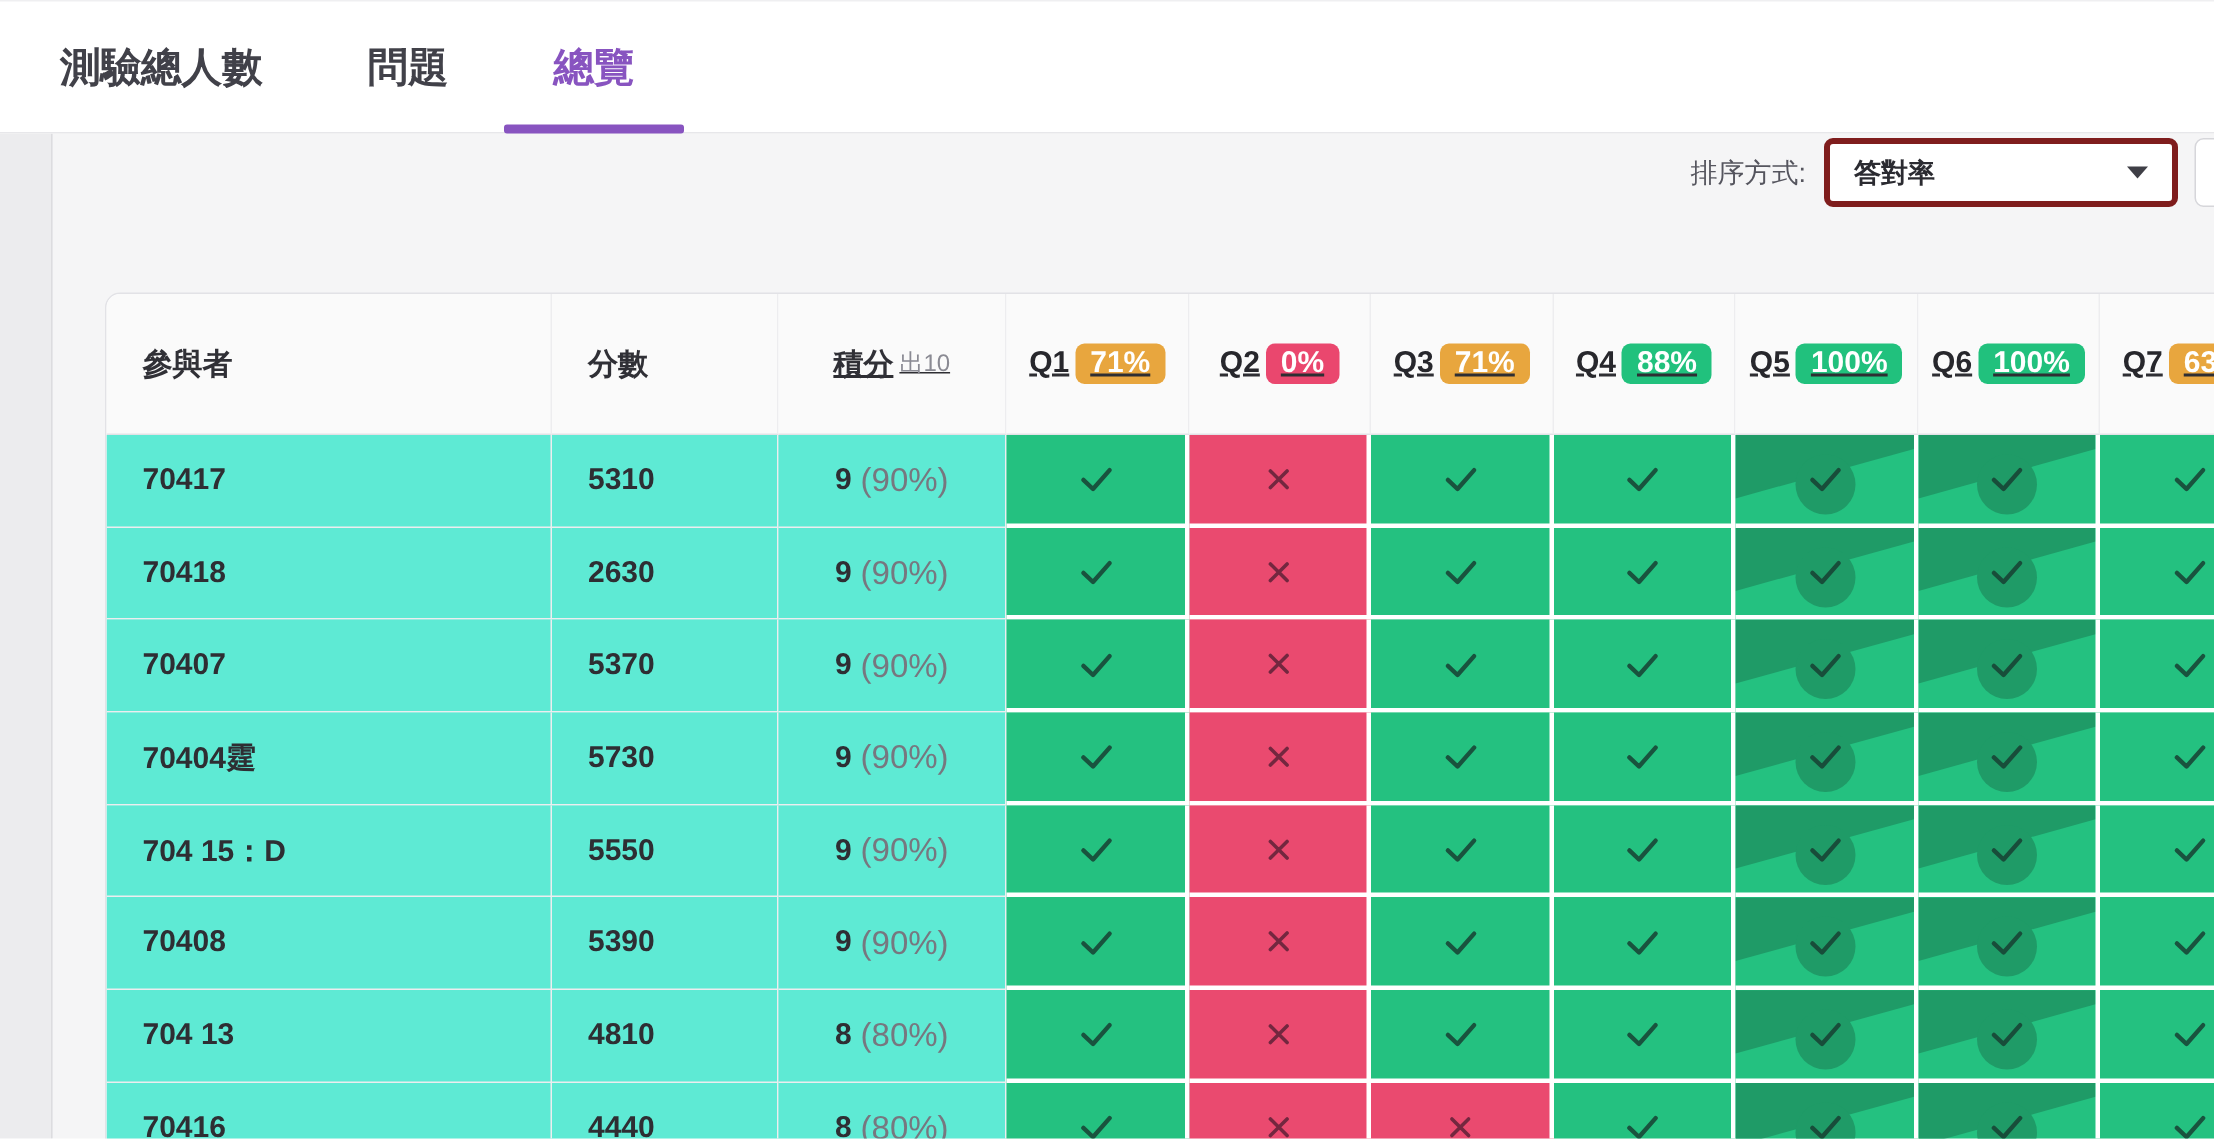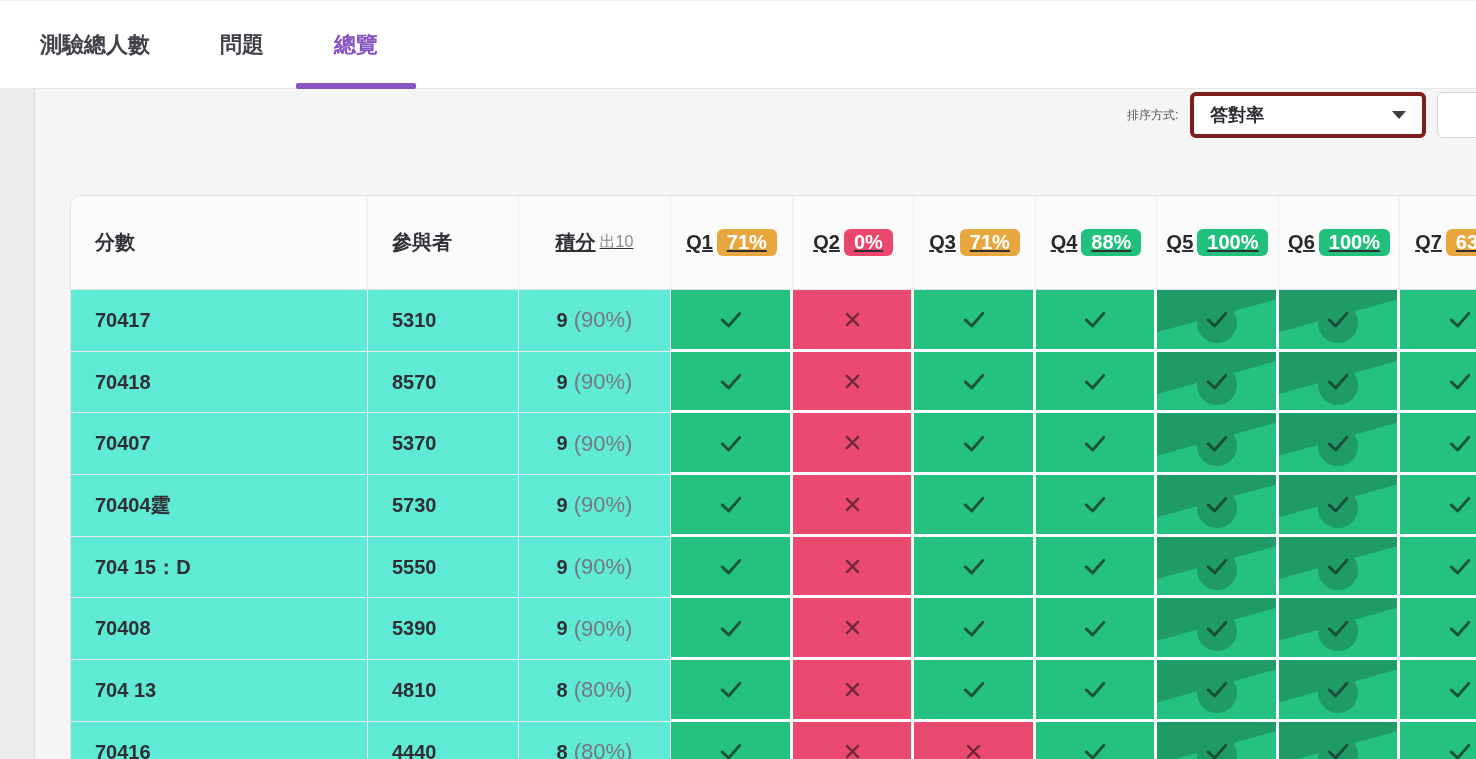--- a/index.html
+++ b/index.html
@@ -16,21 +16,21 @@
     position:absolute; top:0; left:0; width:1476px; height:89px;
     background:#ffffff;
     border-top:1px solid #efeff1;
     border-bottom:1px solid #e7e7ea;
     display:flex; align-items:stretch;
     padding-left:40px; gap:70px;
     z-index:5;
   }
   .tab {
     display:flex; align-items:center; height:100%;
-    font-size:22px; font-weight:700; color:#414149;
+    font-size:27px; font-weight:700; color:#414149;
     position:relative; cursor:pointer; white-space:nowrap;font-family:Liberation Mono, monospace;
   }
   .tab.active { color:var(--accent-purple); }
   .tab.active::after {
     content:""; position:absolute; bottom:-1px; left:50%;
     transform:translateX(-50%);
     width:120px; height:6px; background:var(--accent-purple);
     border-radius:2px;
   }
   .flash-badge {
@@ -43,21 +43,21 @@
   .left-strip {
     position:absolute; top:89px; left:0; width:35px; height:670px;
     background:#ececee; border-right:1px solid #dcdcdf;
   }
 
   
   .toolbar {
     position:absolute; top:92px; left:1127px;
     display:flex; align-items:center; height:46px;
   }
-  .sort-label { font-size:12px; color:#55555e; margin-right:12px; white-space:nowrap; }
+  .sort-label { font-size:18px; color:#55555e; margin-right:12px; white-space:nowrap; }
   .sort-select {
     width:236px; height:46px; background:#fff;
     border:4px solid #7f1d1d; border-radius:6px;
     display:flex; align-items:center; justify-content:space-between;
     padding:0 16px; font-size:18px; font-weight:700; color:#2b2b31;
     cursor:pointer;
   }
   .caret-down {
     width:0; height:0; border-left:7px solid transparent;
     border-right:7px solid transparent; border-top:8px solid #3f3f46;
@@ -142,22 +142,22 @@
     <span>答對率</span>
     <span class="caret-down"></span>
   </div>
   <div class="sort-dir-btn">
     
   </div>
 </div>
 
 <div class="table-wrap">
   <div class="grid" id="grid">
+    <div class="cell h h-text">參與者</div>
     <div class="cell h h-text">分數</div>
-    <div class="cell h h-text">參與者</div>
     <div class="cell h h-col">
       <span class="h-text" style="padding-left:0">積分</span>
       <span class="h-sub">出10</span>
     </div>
   <div class="cell h h-col">
         <span class="q-label">Q1</span>
         <span class="badge" style="background:#e8a63e">71%</span>
       </div>
       <div class="cell h h-col">
         <span class="q-label">Q2</span>
@@ -232,21 +232,21 @@
         </span>
       </div>
       <div class="cell c-ans correct">
         <span class="mark">
           <svg class="icon-check" width="28" height="28" viewBox="0 0 24 24">
             <path d="M4.5 12.8 L10 18 L19.5 7.2" fill="none" stroke-width="2.5" stroke-linecap="round" stroke-linejoin="round"></path>
           </svg>
         </span>
       </div>
       <div class="cell c-text">70418</div>
-      <div class="cell c-text">8570</div>
+      <div class="cell c-text">2630</div>
       <div class="cell c-text c-points">
         <span>9</span>
         <span class="pts-sub">(90%)</span>
       </div>
       <div class="cell c-ans correct">
         <span class="mark">
           <svg class="icon-check" width="28" height="28" viewBox="0 0 24 24">
             <path d="M4.5 12.8 L10 18 L19.5 7.2" fill="none" stroke-width="2.5" stroke-linecap="round" stroke-linejoin="round"></path>
           </svg>
         </span>

